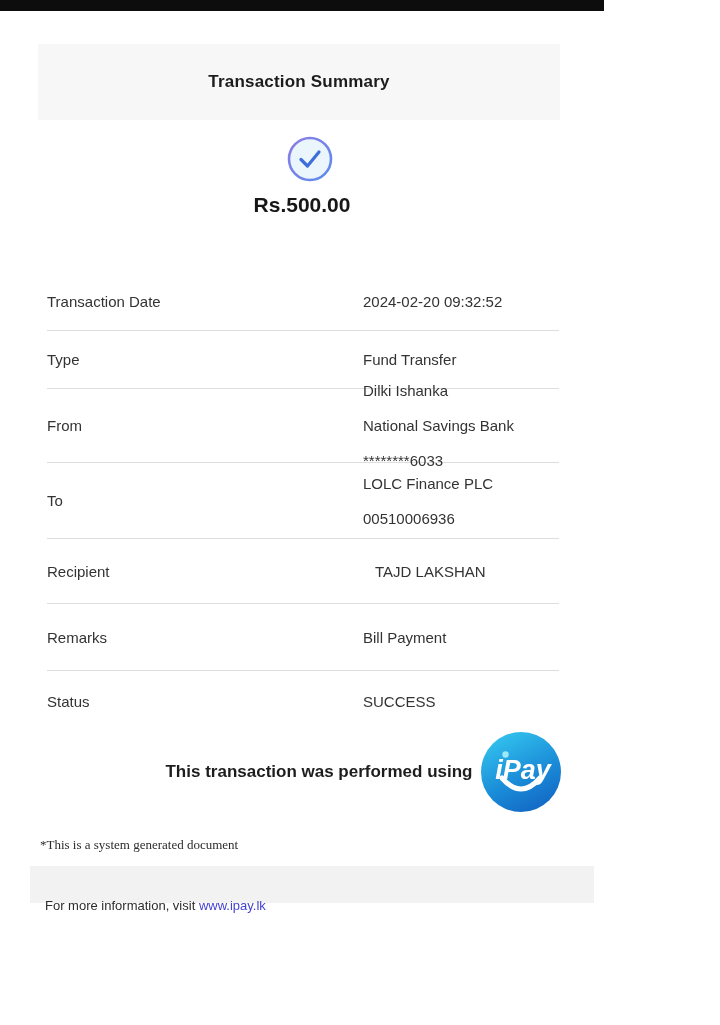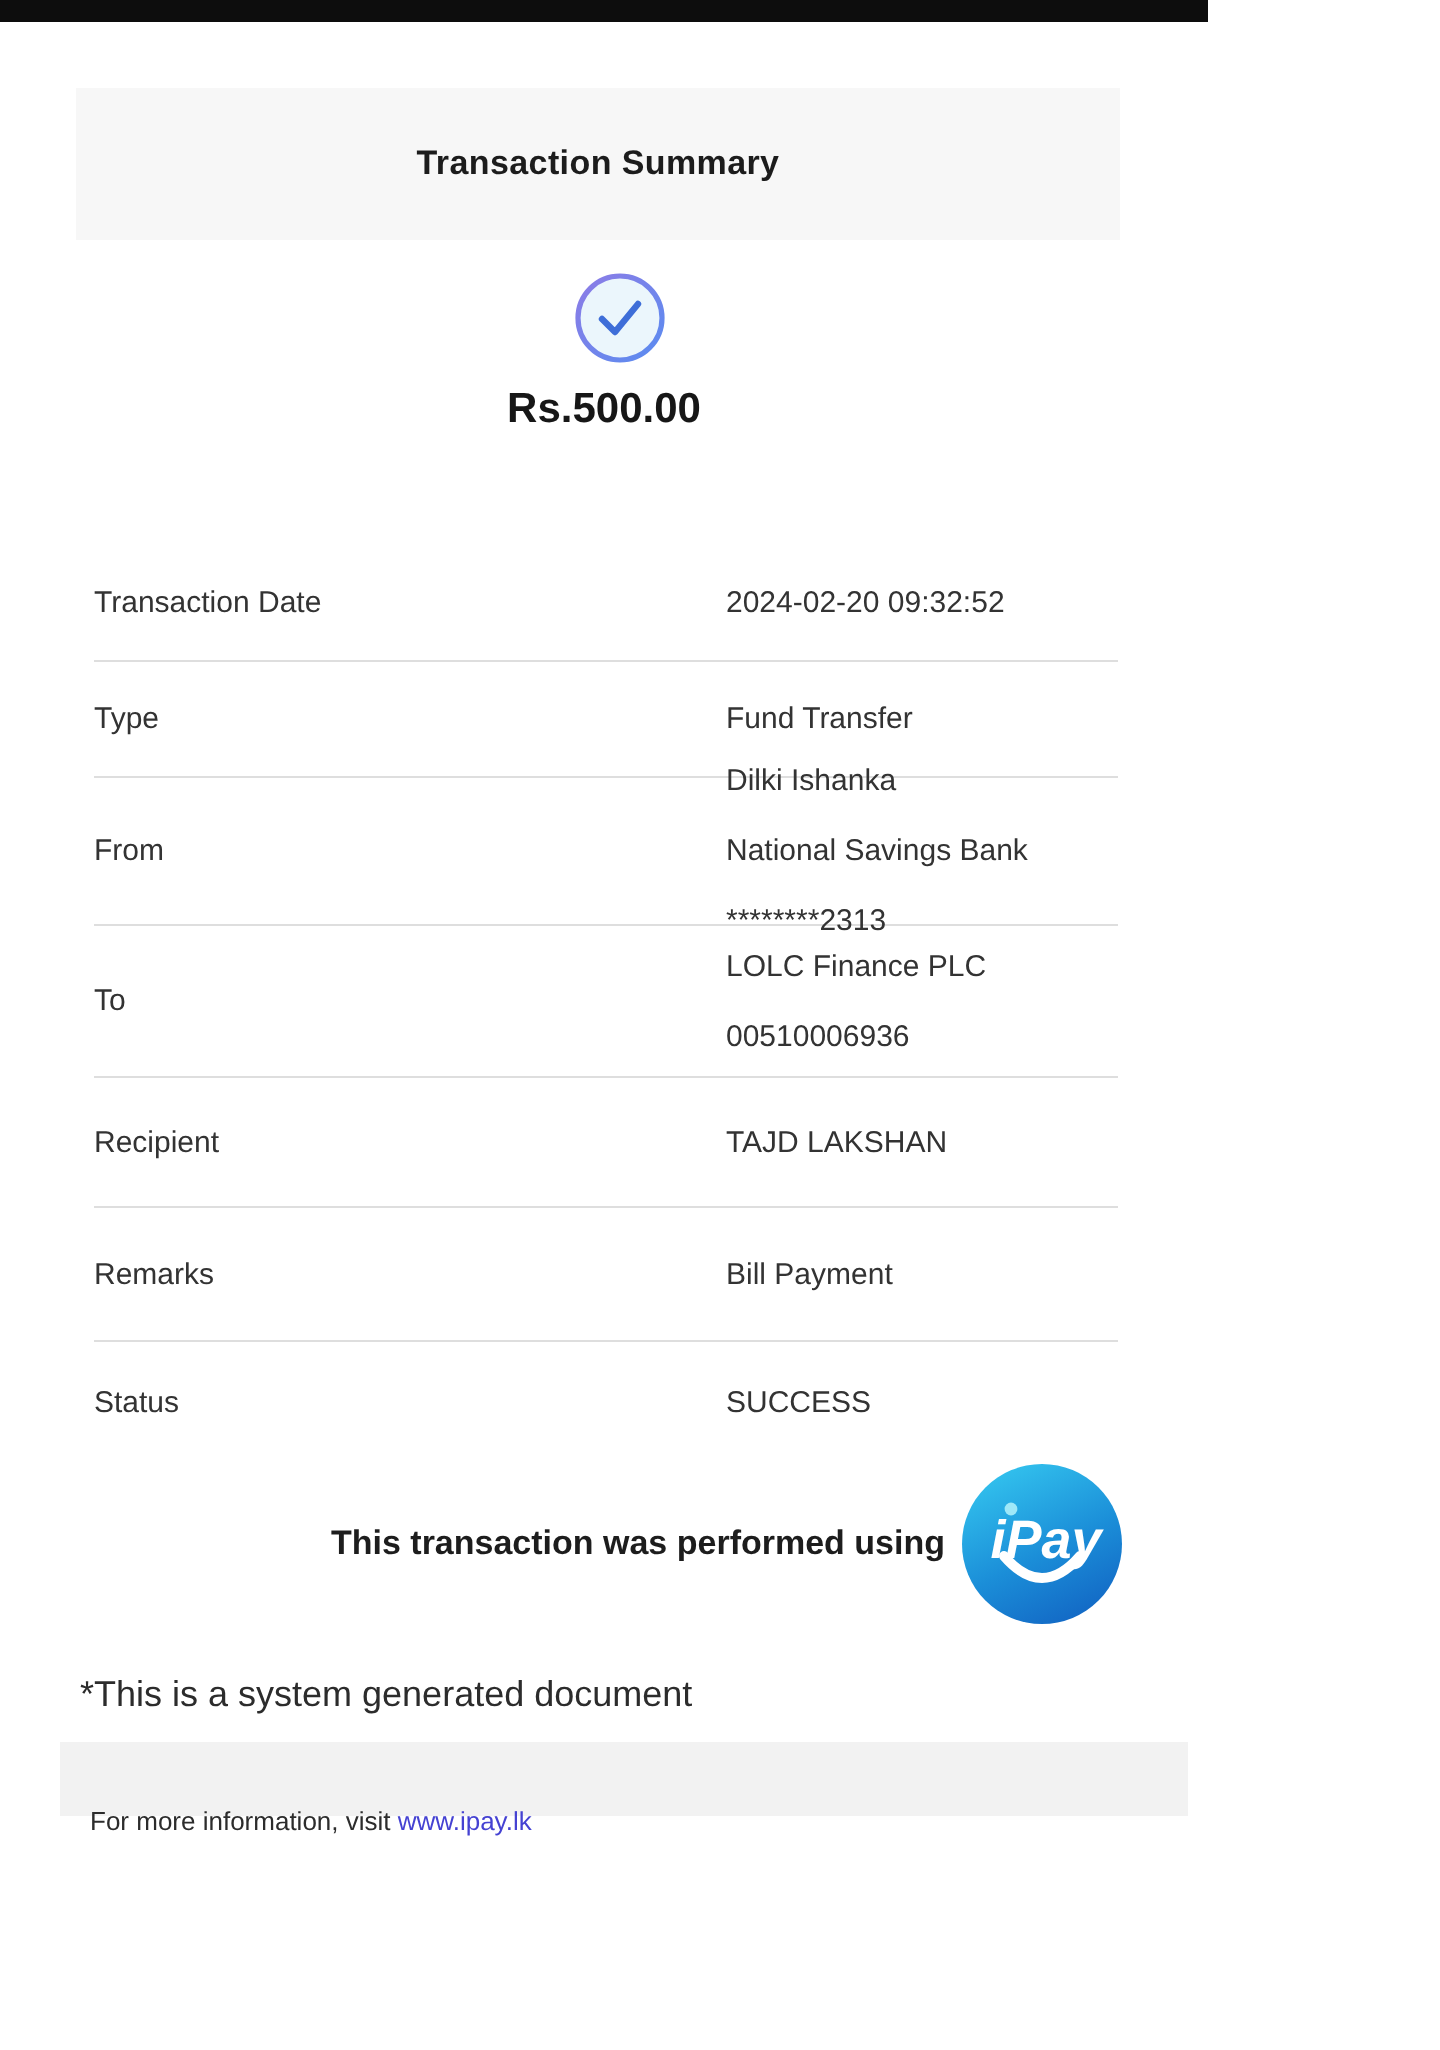--- a/index.html
+++ b/index.html
@@ -65,43 +65,44 @@
   }
   .detail-row .value {
     font-size: 15px;
     color: #333333;
     line-height: 35px;
   }
   .r-h58 { height: 58px; }
   .r-h59 { height: 59px; }
   .r-h74 { height: 74px; }
   .r-h76 { height: 76px; }
-  .r-h65 { height: 65px; }
+  .r-h65 { height: 65px; gap: 12px; }
   .r-h67 { height: 67px; }
   .r-h60 { height: 60px; }
   .performed {
     margin-top: 0px;
     height: 82px;
     display: flex;
     align-items: center;
     justify-content: center;
     transform: translateX(45px);
   }
   .performed .performed-text {
     font-size: 17px;
     font-weight: bold;
     color: #1d1d1d;
     margin-right: 8px;
     margin-left: 32px;
   }
   .logo-wrap { width: 80px; height: 80px; flex: none; }
   .sysnote {
     margin: 24px 0 0 40px;
-    font-size: 18px;
+    font-size: 13px;
     color: #2c2c2c;
+    font-family: Liberation Serif, serif;
   }
   .footbar {
     margin: 13px 10px 0 30px;
     height: 37px;
     background: #f2f2f2;
     display: flex;
     align-items: center;
     justify-content: space-between;
     padding: 0 8px 0 15px;
   }
@@ -157,21 +158,21 @@
 
     <div class="detail-row r-h58">
       <div class="label">Type</div>
       <div class="value">Fund Transfer</div>
     </div>
 
     <div class="detail-row r-h74">
       <div class="label">From</div>
       <div class="value">
         <div>Dilki Ishanka</div>
-        <div>National Savings Bank ********2313</div>
+        <div>National Savings Bank ********6033</div>
       </div>
     </div>
 
     <div class="detail-row r-h76">
       <div class="label">To</div>
       <div class="value">
         <div>LOLC Finance PLC</div>
         <div>00510006936</div>
       </div>
     </div>

